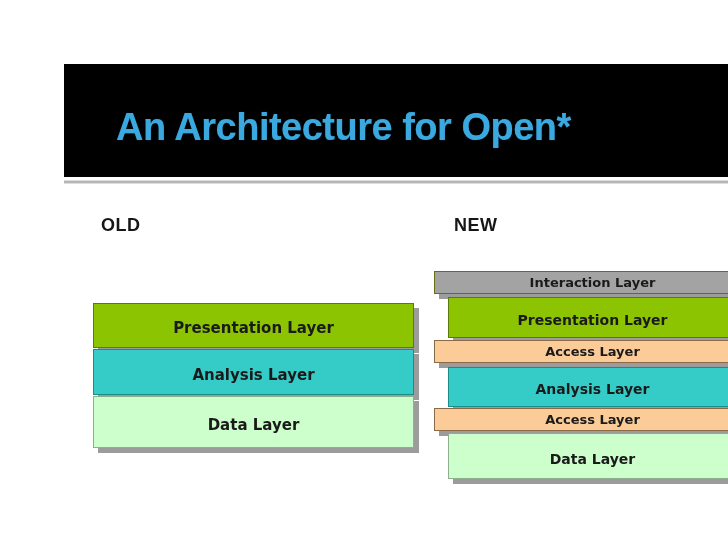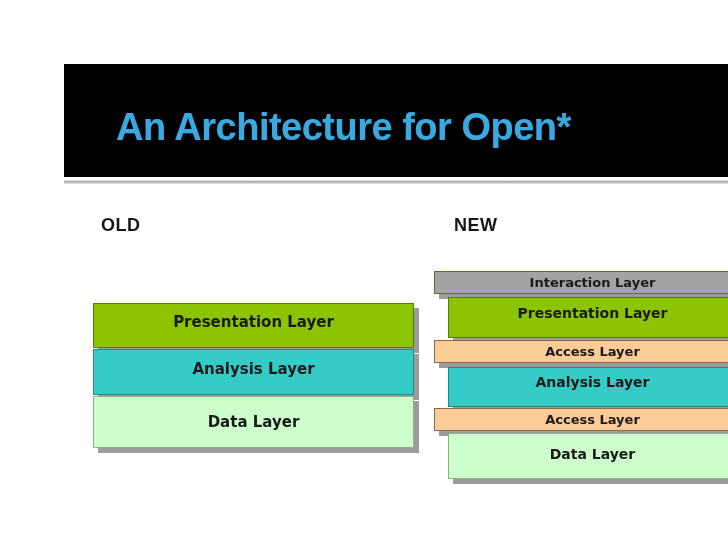--- a/index.html
+++ b/index.html
@@ -39,21 +39,21 @@
   
   .layer {
     position:absolute;
     border:1px solid #5a5a3a;
     box-shadow:5px 5px 0 #9c9c9c;
     font-family:"DejaVu Sans", sans-serif;
     font-weight:bold; color:#1a1a1a;
     display:flex; justify-content:center;
     text-align:center;
   }
-  .layer.tall  { align-items:flex-end; }
+  .layer.tall  { align-items:center; }
   .layer.short { align-items:center; }
 
   
   .old-presentation { left:29px;  top:239px; width:321px; height:45px; font-size:15px; padding-top:5px; border-color:#597a10; }
   .old-analysis     { left:29px;  top:285px; width:321px; height:46px; font-size:15px; padding-top:5px; border-color:#1b8d86; }
   .old-data         { left:29px;  top:332px; width:321px; height:52px; font-size:15px; padding-top:5px; border-color:#8fae8f; }
 
   
   .new-interaction  { left:370px; top:207px; width:317px; height:23px; font-size:13px; border-color:#6a6a18; }
   .new-presentation { left:384px; top:233px; width:289px; height:41px; font-size:14px; padding-top:4px; border-color:#597a10; }

